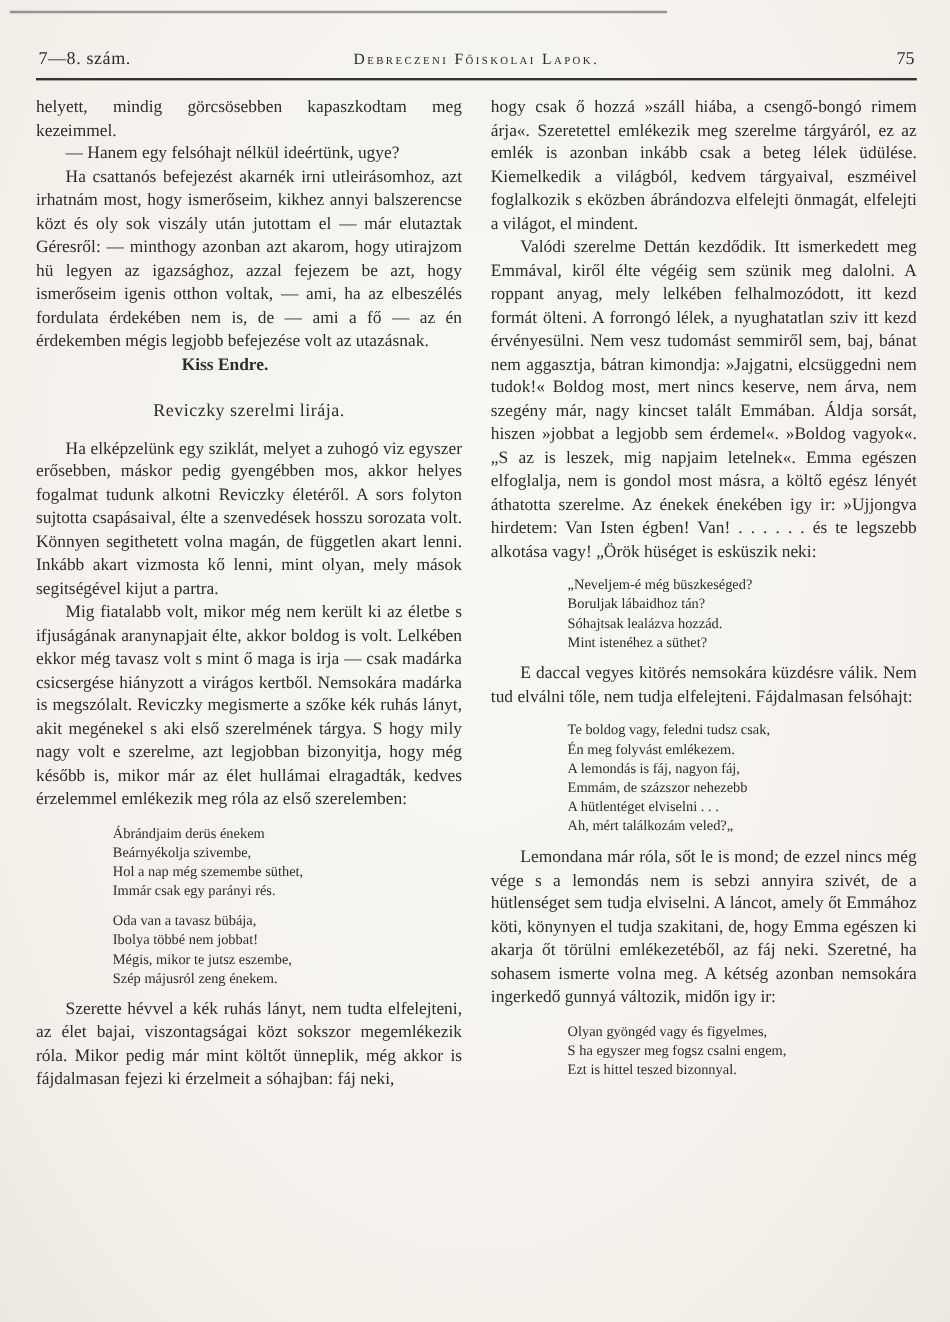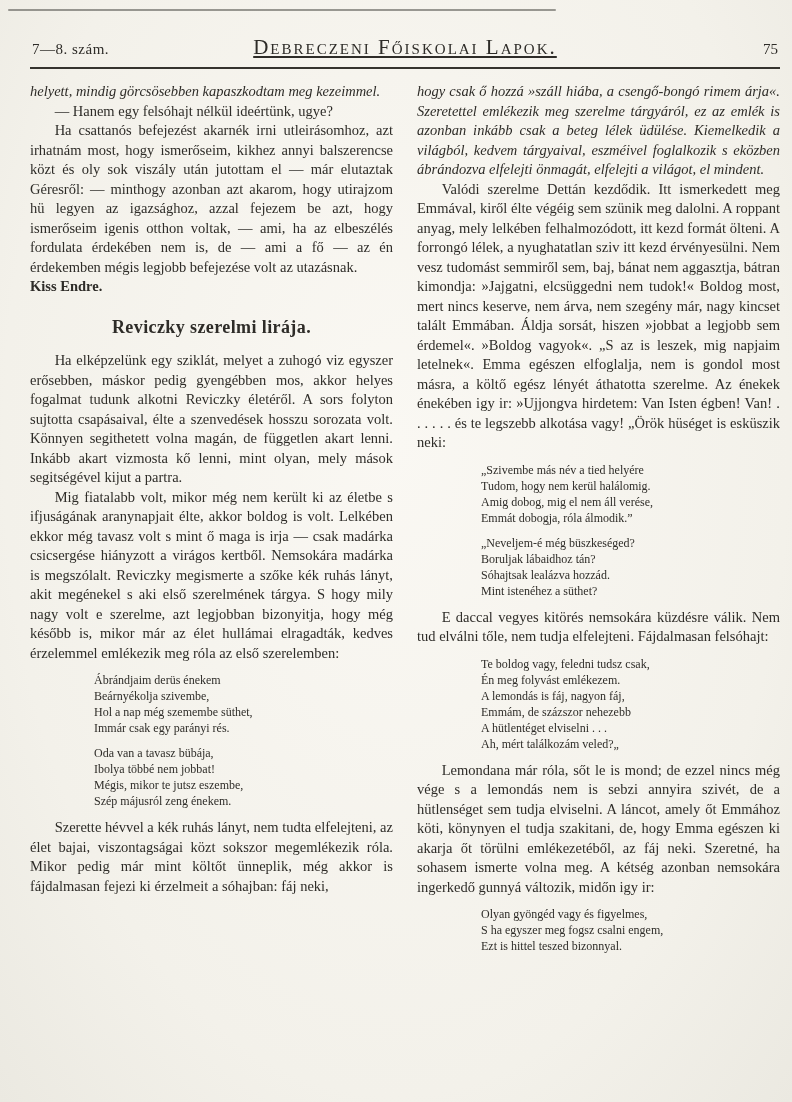--- a/index.html
+++ b/index.html
@@ -12,21 +12,21 @@
   body {
     background: radial-gradient(ellipse at 50% 40%, #faf8f3 0%, #f3f1ea 70%, #ebe9e1 100%);
     color: #2e2c28;
     font-family: "Liberation Serif", "DejaVu Serif", serif;
   }
   .page {
     position: relative;
     width: 792px;
     height: 820px;
     box-sizing: border-box;
-    padding: 16px 12px 0 30px;
+    padding: 16px 28px 0 30px;
   }
   .scan-line {
     position: absolute;
     top: 9px;
     left: 8px;
     width: 548px;
     height: 2px;
     background: #4a4a46;
     opacity: 0.55;
     border-radius: 1px;
@@ -40,23 +40,22 @@
   }
   .issue {
     width: 170px;
     font-size: 15px;
     letter-spacing: 0.5px;
   }
   .journal-title {
     flex: 1;
     text-align: center;
     font-variant: small-caps;
-    font-size: 21px;
+    font-size: 13px;
     letter-spacing: 2px;
-    text-decoration: underline;
   }
   .pageno {
     width: 170px;
     text-align: right;
     font-size: 15px;
     margin-top: 15px;
   }
   .columns {
     display: flex;
     gap: 24px;
@@ -70,33 +69,32 @@
   }
   .para {
     margin: 0;
     font-size: 14.5px;
     line-height: 19.5px;
     text-align: justify;
     text-indent: 1.7em;
   }
   .para.cont {
     text-indent: 0;
-    font-style: italic;
   }
   .signature {
     margin: 1px 40px 0 0;
-    text-align: left;
+    text-align: center;
     font-weight: bold;
     font-size: 14.5px;
   }
   .article-title {
     margin: 22px 0 13px 0;
     text-align: center;
-    font-size: 18px;
-    font-weight: bold;
+    font-size: 15px;
+    font-weight: normal;
     letter-spacing: 0.4px;
   }
   .verse {
     margin: 9px 0 9px 64px;
     font-size: 12px;
     line-height: 16px;
     white-space: pre-line;
     text-align: left;
     text-indent: 0;
   }
@@ -131,24 +129,20 @@
       <div class="verse">Oda van a tavasz bübája,
 Ibolya többé nem jobbat!
 Mégis, mikor te jutsz eszembe,
 Szép májusról zeng énekem.</div>
       <p class="para">Szerette hévvel a kék ruhás lányt, nem tudta elfelejteni, az élet bajai, viszontagságai közt sokszor megemlékezik róla. Mikor pedig már mint költőt ünneplik, még akkor is fájdalmasan fejezi ki érzelmeit a sóhajban: fáj neki,</p>
     </div>
 
     <div class="col">
       <p class="para cont">hogy csak ő hozzá »száll hiába, a csengő-bongó rimem árja«. Szeretettel emlékezik meg szerelme tárgyáról, ez az emlék is azonban inkább csak a beteg lélek üdülése. Kiemelkedik a világból, kedvem tárgyaival, eszméivel foglalkozik s eközben ábrándozva elfelejti önmagát, elfelejti a világot, el mindent.</p>
       <p class="para">Valódi szerelme Dettán kezdődik. Itt ismerkedett meg Emmával, kiről élte végéig sem szünik meg dalolni. A roppant anyag, mely lelkében felhalmozódott, itt kezd formát ölteni. A forrongó lélek, a nyughatatlan sziv itt kezd érvényesülni. Nem vesz tudomást semmiről sem, baj, bánat nem aggasztja, bátran kimondja: »Jajgatni, elcsüggedni nem tudok!« Boldog most, mert nincs keserve, nem árva, nem szegény már, nagy kincset talált Emmában. Áldja sorsát, hiszen »jobbat a legjobb sem érdemel«. »Boldog vagyok«. „S az is leszek, mig napjaim letelnek«. Emma egészen elfoglalja, nem is gondol most másra, a költő egész lényét áthatotta szerelme. Az énekek énekében igy ir: »Ujjongva hirdetem: Van Isten égben! Van! . . . . . . és te legszebb alkotása vagy! „Örök hüséget is esküszik neki:</p>
-      <div class="verse">„Szivembe más név a tied helyére
-Tudom, hogy nem kerül halálomig.
-Amig dobog, mig el nem áll verése,
-Emmát dobogja, róla álmodik.”</div>
       <div class="verse">„Neveljem-é még büszkeséged?
 Boruljak lábaidhoz tán?
 Sóhajtsak lealázva hozzád.
 Mint istenéhez a süthet?</div>
       <p class="para">E daccal vegyes kitörés nemsokára küzdésre válik. Nem tud elválni tőle, nem tudja elfelejteni. Fájdalmasan felsóhajt:</p>
       <div class="verse">Te boldog vagy, feledni tudsz csak,
 Én meg folyvást emlékezem.
 A lemondás is fáj, nagyon fáj,
 Emmám, de százszor nehezebb
 A hütlentéget elviselni . . .

